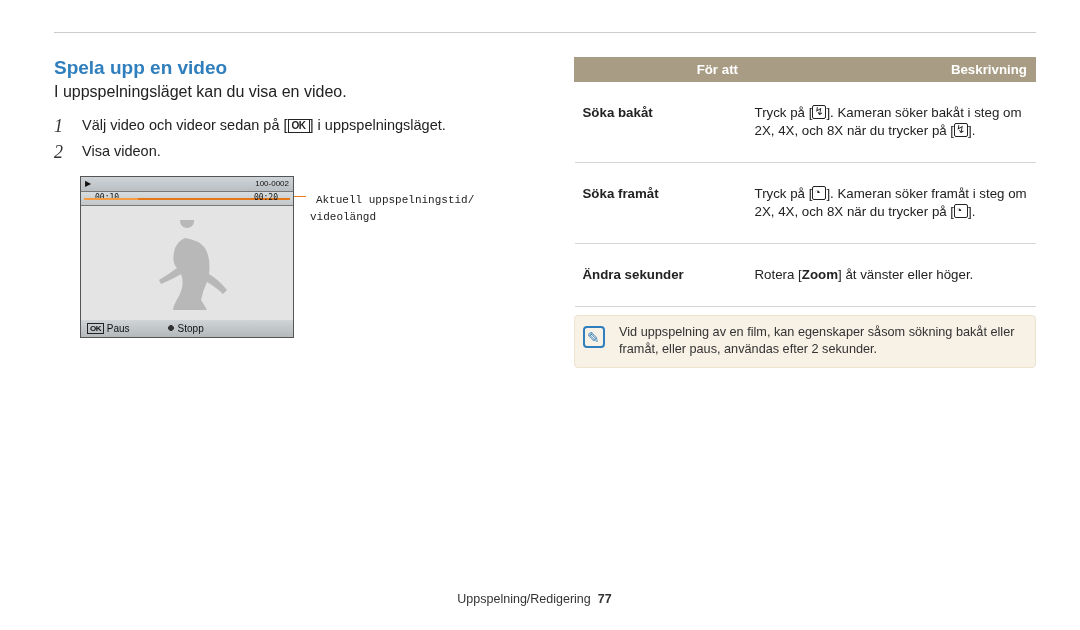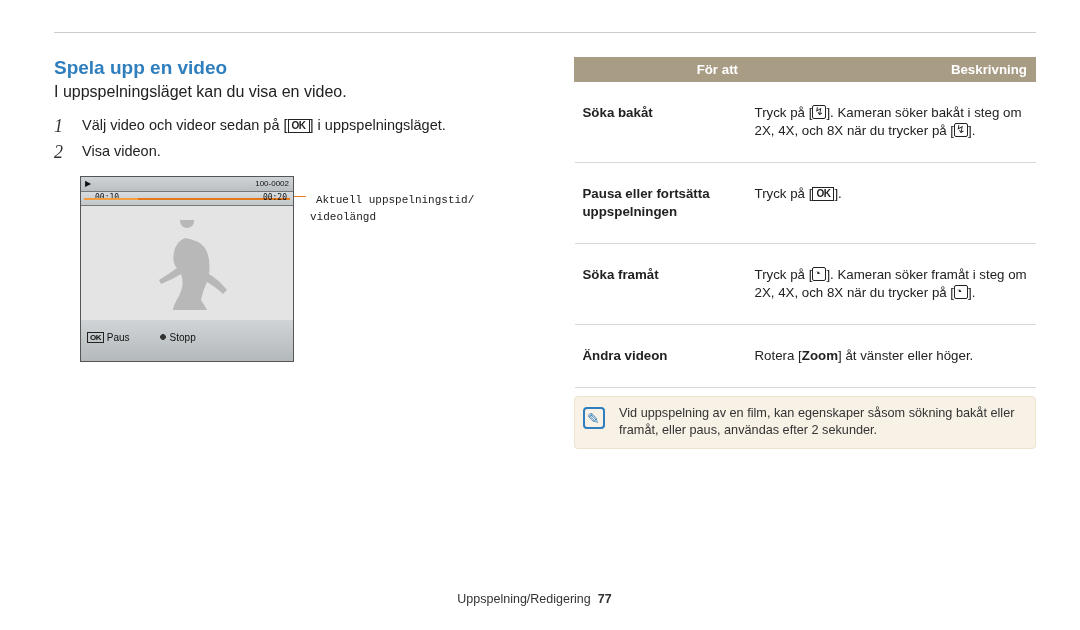--- a/index.html
+++ b/index.html
@@ -125,42 +125,42 @@
     background: #f59b42;
   }
   .timebar .t-left, .timebar .t-right {
     position: absolute;
     top: 1px;
     font-size: 8px;
     font-family: monospace;
     color: #111;
   }
   .timebar .t-left { left: 14px; }
-  .timebar .t-right { right: 6px; }
+  .timebar .t-right { right: 15px; }
   .ss-mid {
     height: 114px;
     background: #e4e4e4;
     display: flex;
     align-items: flex-end;
     justify-content: center;
   }
   .figure-sil {
     width: 80px;
     height: 100px;
     fill: #b7b7b7;
   }
   .ss-bot {
     height: 17px;
     background: linear-gradient(#d0d4d7,#b4b9bc);
     display: flex;
-    align-items: flex-start;
+    align-items: center;
     font-size: 10px;
     color: #111;
-    padding: 12px 6px;
-    gap: 28px;
+    padding: 0 6px;
+    gap: 36px;
   }
   .ss-bot .ok-box {
     font-size: 8px;
     line-height: 9px;
     padding: 0 2px;
   }
   .flower {
     display:inline-block; width:10px; height:10px;
     background: radial-gradient(circle, #333 40%, transparent 42%);
     border-radius:50%;
@@ -326,33 +326,27 @@
           <th>För att</th>
           <th>Beskrivning</th>
         </tr>
         <tr>
           <td>Söka bakåt</td>
           <td>
             <span>Tryck på [</span><span class="iconbox flash"></span><span>]. Kameran söker bakåt i steg om 2X, 4X, och 8X när du trycker på [</span><span class="iconbox flash"></span><span>].</span>
           </td>
         </tr>
         <tr>
-          <td>Pausa eller fortsätta uppspelningen</td>
-          <td>
-            <span>Tryck på [</span><span class="ok-box">OK</span><span>].</span>
-          </td>
-        </tr>
-        <tr>
           <td>Söka framåt</td>
           <td>
             <span>Tryck på [</span><span class="iconbox timer"></span><span>]. Kameran söker framåt i steg om 2X, 4X, och 8X när du trycker på [</span><span class="iconbox timer"></span><span>].</span>
           </td>
         </tr>
         <tr>
-          <td>Ändra videon</td>
+          <td>Ändra sekunder</td>
           <td>
             <span>Rotera [</span><b>Zoom</b><span>] åt vänster eller höger.</span>
           </td>
         </tr>
       </tbody>
         </table>
 
       <div class="notebox">
         <span class="noteicon"></span>
         <span>Vid uppspelning av en film, kan egenskaper såsom sökning bakåt eller framåt, eller paus, användas efter 2 sekunder.</span>

